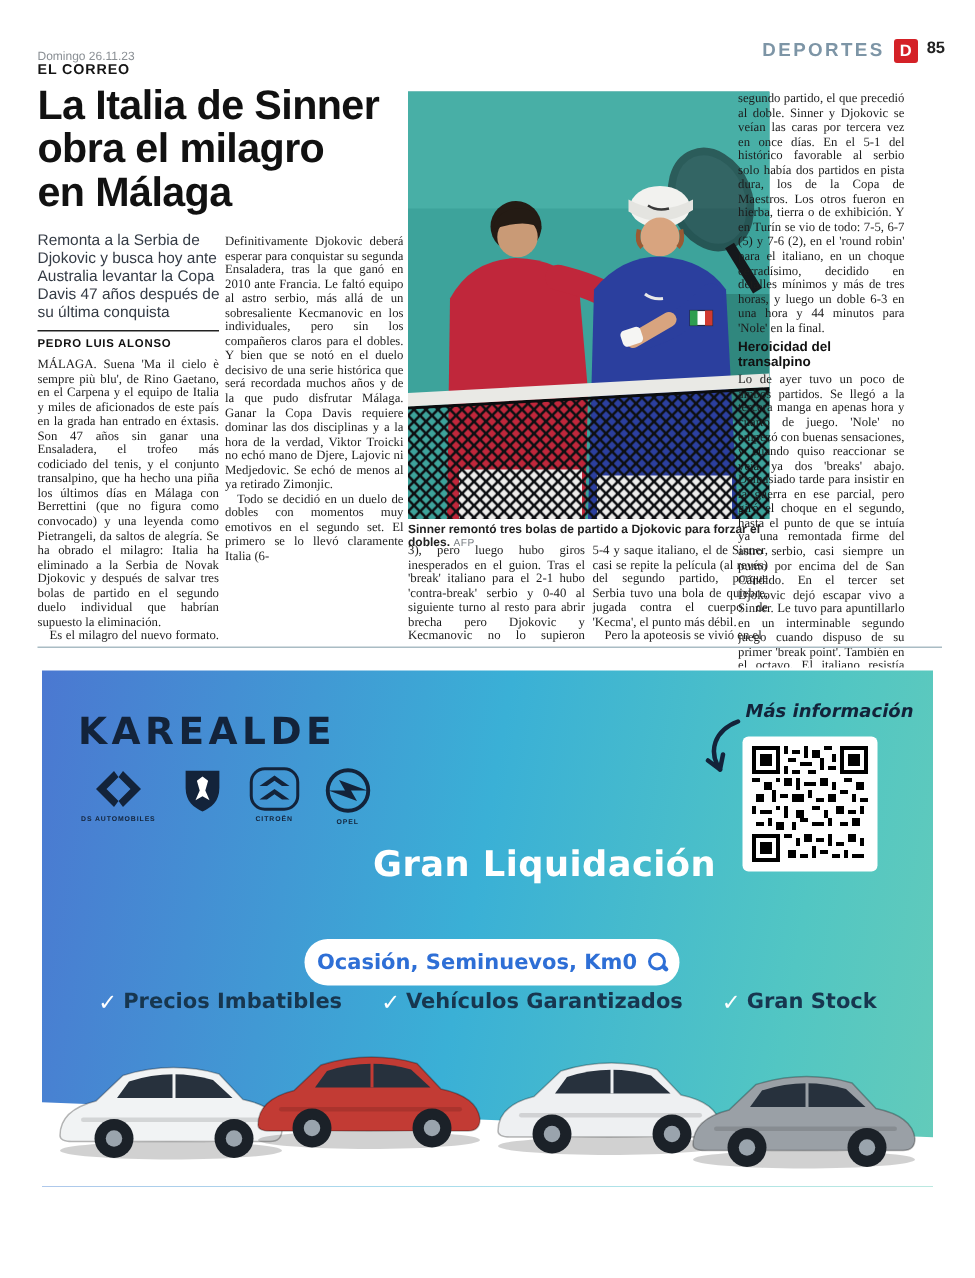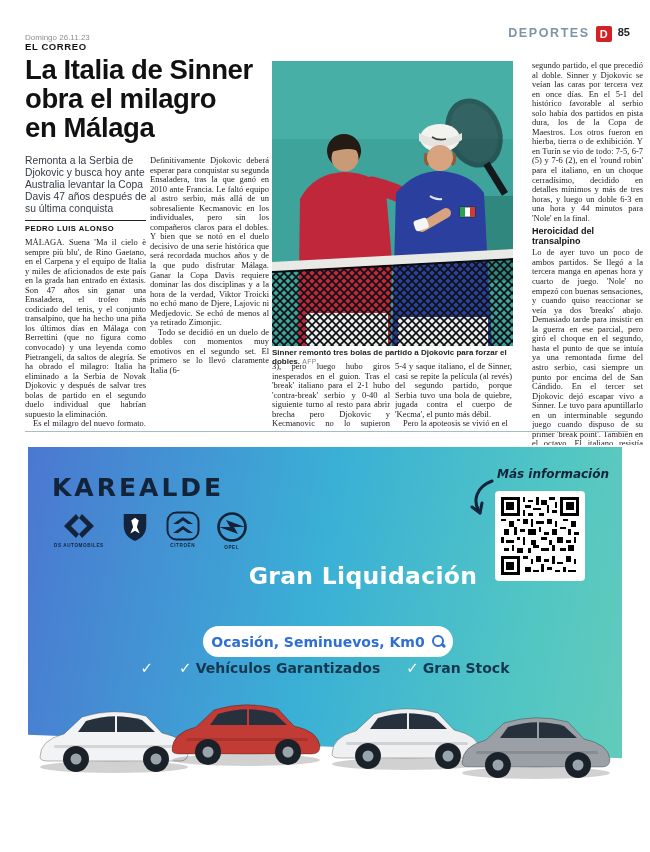--- a/index.html
+++ b/index.html
@@ -27,21 +27,21 @@
     font-size:10.3px; line-height:1.17; color:#343b45; }
   .byline-rule { position:absolute; left:25px; top:220px; width:121px; height:1px; background:#222; }
   .byline { position:absolute; left:25px; top:224px; font-size:7.6px; font-weight:bold;
     letter-spacing:.5px; color:#101010; }
 
   .bodycol { position:absolute; font-family:"Liberation Serif", serif;
     font-size:8.5px; line-height:9.55px; text-align:justify; color:#1c1c1c; overflow:hidden; }
   .bodycol p + p { text-indent:8px; }
   .col1 { left:25px;  top:238px; width:121px; height:190px; }
   .col2 { left:150px; top:156px; width:119px; height:272px; }
-  .col3 { left:532px; top:61px;  width:111px; height:384px; }
+  .col3 { left:492px; top:61px;  width:111px; height:384px; }
   .colphoto-a { left:272px; top:362px; width:118px; height:66px; }
   .colphoto-b { left:395px; top:362px; width:117px; height:66px; }
   .subhead { font-family:"Liberation Sans", sans-serif; font-size:9px; font-weight:bold;
     color:#111; margin:4px 0 2px; text-align:left; }
 
   .photo { position:absolute; left:272px; top:61px; width:241px; height:285px; background:#3da39b; }
   .photo svg { display:block; width:100%; height:100%; }
   .caption { position:absolute; left:272px; top:348px; width:241px;
     font-size:8px; font-weight:bold; color:#222; line-height:1.15; }
   .caption .credit { font-weight:normal; font-size:6.8px; color:#7a7f84; letter-spacing:.4px; }
@@ -324,20 +324,21 @@
     </div>
 
     <div class="pill">
       <span class="pill-text">Ocasión, Seminuevos, Km0</span>
       <span class="mag"></span>
     </div>
 
     <div class="bullets">
       <span class="bullet">
         <span class="check">✓</span>
+        <span>Precios Imbatibles</span>
       </span>
       <span class="bullet">
         <span class="check">✓</span>
         <span>Vehículos Garantizados</span>
       </span>
       <span class="bullet">
         <span class="check">✓</span>
         <span>Gran Stock</span>
       </span>
     </div>

